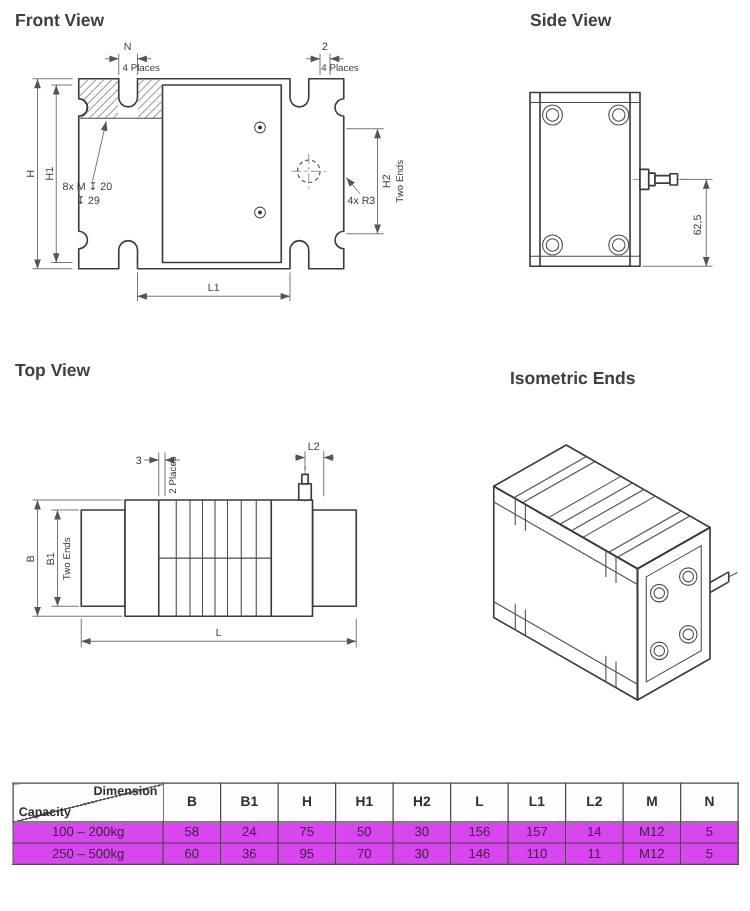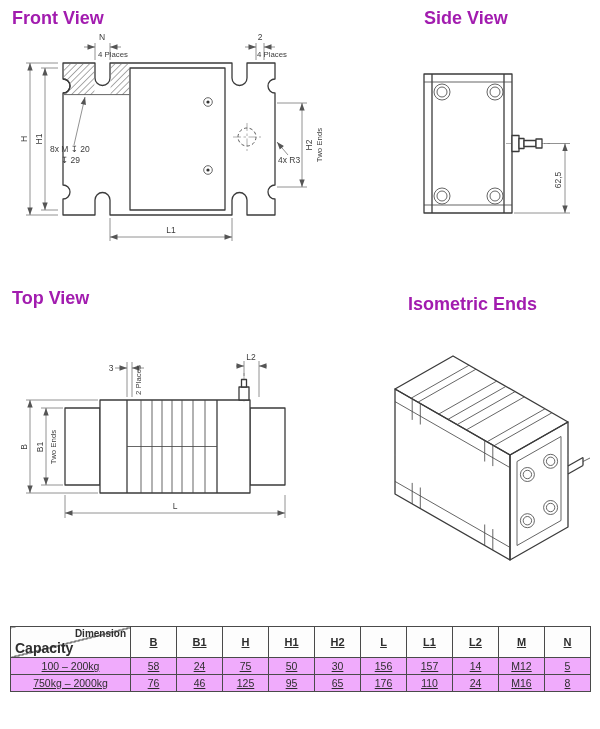--- a/index.html
+++ b/index.html
@@ -1,41 +1,41 @@
 <!DOCTYPE html>
 <html><head>
 <meta charset="utf-8">
 <style>
   html,body{margin:0;padding:0;}
   body{width:600px;height:729px;background:#ffffff;position:relative;
        font-family:"Liberation Sans",sans-serif;color:#2e2e2e;overflow:hidden;}
-  .view-title{position:absolute;font-size:18px;font-weight:bold;color:#a21caf;}
+  .view-title{position:absolute;font-size:14px;font-weight:bold;color:#404040;}
   #draw{position:absolute;left:0;top:0;}
   
   .b  {stroke:#3b3b3b;stroke-width:1.3;fill:none;stroke-linejoin:round;}
   .bf {stroke:#3b3b3b;stroke-width:1.3;fill:#ffffff;stroke-linejoin:round;}
   .t  {stroke:#4a4a4a;stroke-width:0.85;fill:none;}
   .d  {stroke:#6e6e6e;stroke-width:0.75;fill:none;}
   .cl {stroke:#787878;stroke-width:0.6;stroke-dasharray:8 2.5 2.5 2.5;fill:none;}
   .hd {stroke:#4a4a4a;stroke-width:0.9;stroke-dasharray:3.2 2.4;fill:none;}
   text{fill:#3c3c3c;font-family:"Liberation Sans",sans-serif;}
   .dim{font-size:8.5px;}
   .sm {font-size:7.8px;}
   
   .tblwrap{position:absolute;left:10px;top:626px;width:580px;}
-  table{border-collapse:collapse;width:580px;table-layout:fixed;text-decoration:underline;}
+  table{border-collapse:collapse;width:580px;table-layout:fixed;}
   th,td{border:1px solid #4a4a4a;text-align:center;font-size:10.5px;padding:2px 0;}
   th{font-size:11px;font-weight:bold;background:#fdfdfd;}
-  td{background:#f0abfc;}
+  td{background:#d946ef;}
   .diag{position:relative;height:30px;padding:0;
         background:linear-gradient(to bottom right,#fdfdfd calc(50% - 0.6px),
                    #4a4a4a calc(50% - 0.6px),#4a4a4a calc(50% + 0.6px),
                    #fdfdfd calc(50% + 0.6px));}
   .diag .top-lab{position:absolute;top:1px;right:4px;font-size:10px;font-weight:bold;}
-  .diag .bot-lab{position:absolute;bottom:1px;left:4px;font-size:14px;font-weight:bold;}
+  .diag .bot-lab{position:absolute;bottom:1px;left:4px;font-size:10px;font-weight:bold;}
 </style>
 </head>
 <body>
 
 <div class="view-title" style="left:12px;top:8px">Front View</div>
 <div class="view-title" style="left:424px;top:8px">Side View</div>
 <div class="view-title" style="left:12px;top:288px">Top View</div>
 <div class="view-title" style="left:408px;top:294px">Isometric Ends</div>
 
 <svg id="draw" width="600" height="620" viewBox="0 0 600 620">
@@ -271,27 +271,27 @@
         <td>75</td>
         <td>50</td>
         <td>30</td>
         <td>156</td>
         <td>157</td>
         <td>14</td>
         <td>M12</td>
         <td>5</td>
       </tr>
       <tr>
-        <td>750kg – 2000kg</td>
-        <td>76</td>
-        <td>46</td>
-        <td>125</td>
+        <td>250 – 500kg</td>
+        <td>60</td>
+        <td>36</td>
         <td>95</td>
-        <td>65</td>
-        <td>176</td>
+        <td>70</td>
+        <td>30</td>
+        <td>146</td>
         <td>110</td>
-        <td>24</td>
-        <td>M16</td>
-        <td>8</td>
+        <td>11</td>
+        <td>M12</td>
+        <td>5</td>
       </tr>
     </tbody>
   </table>
 </div>
 
 </body></html>

